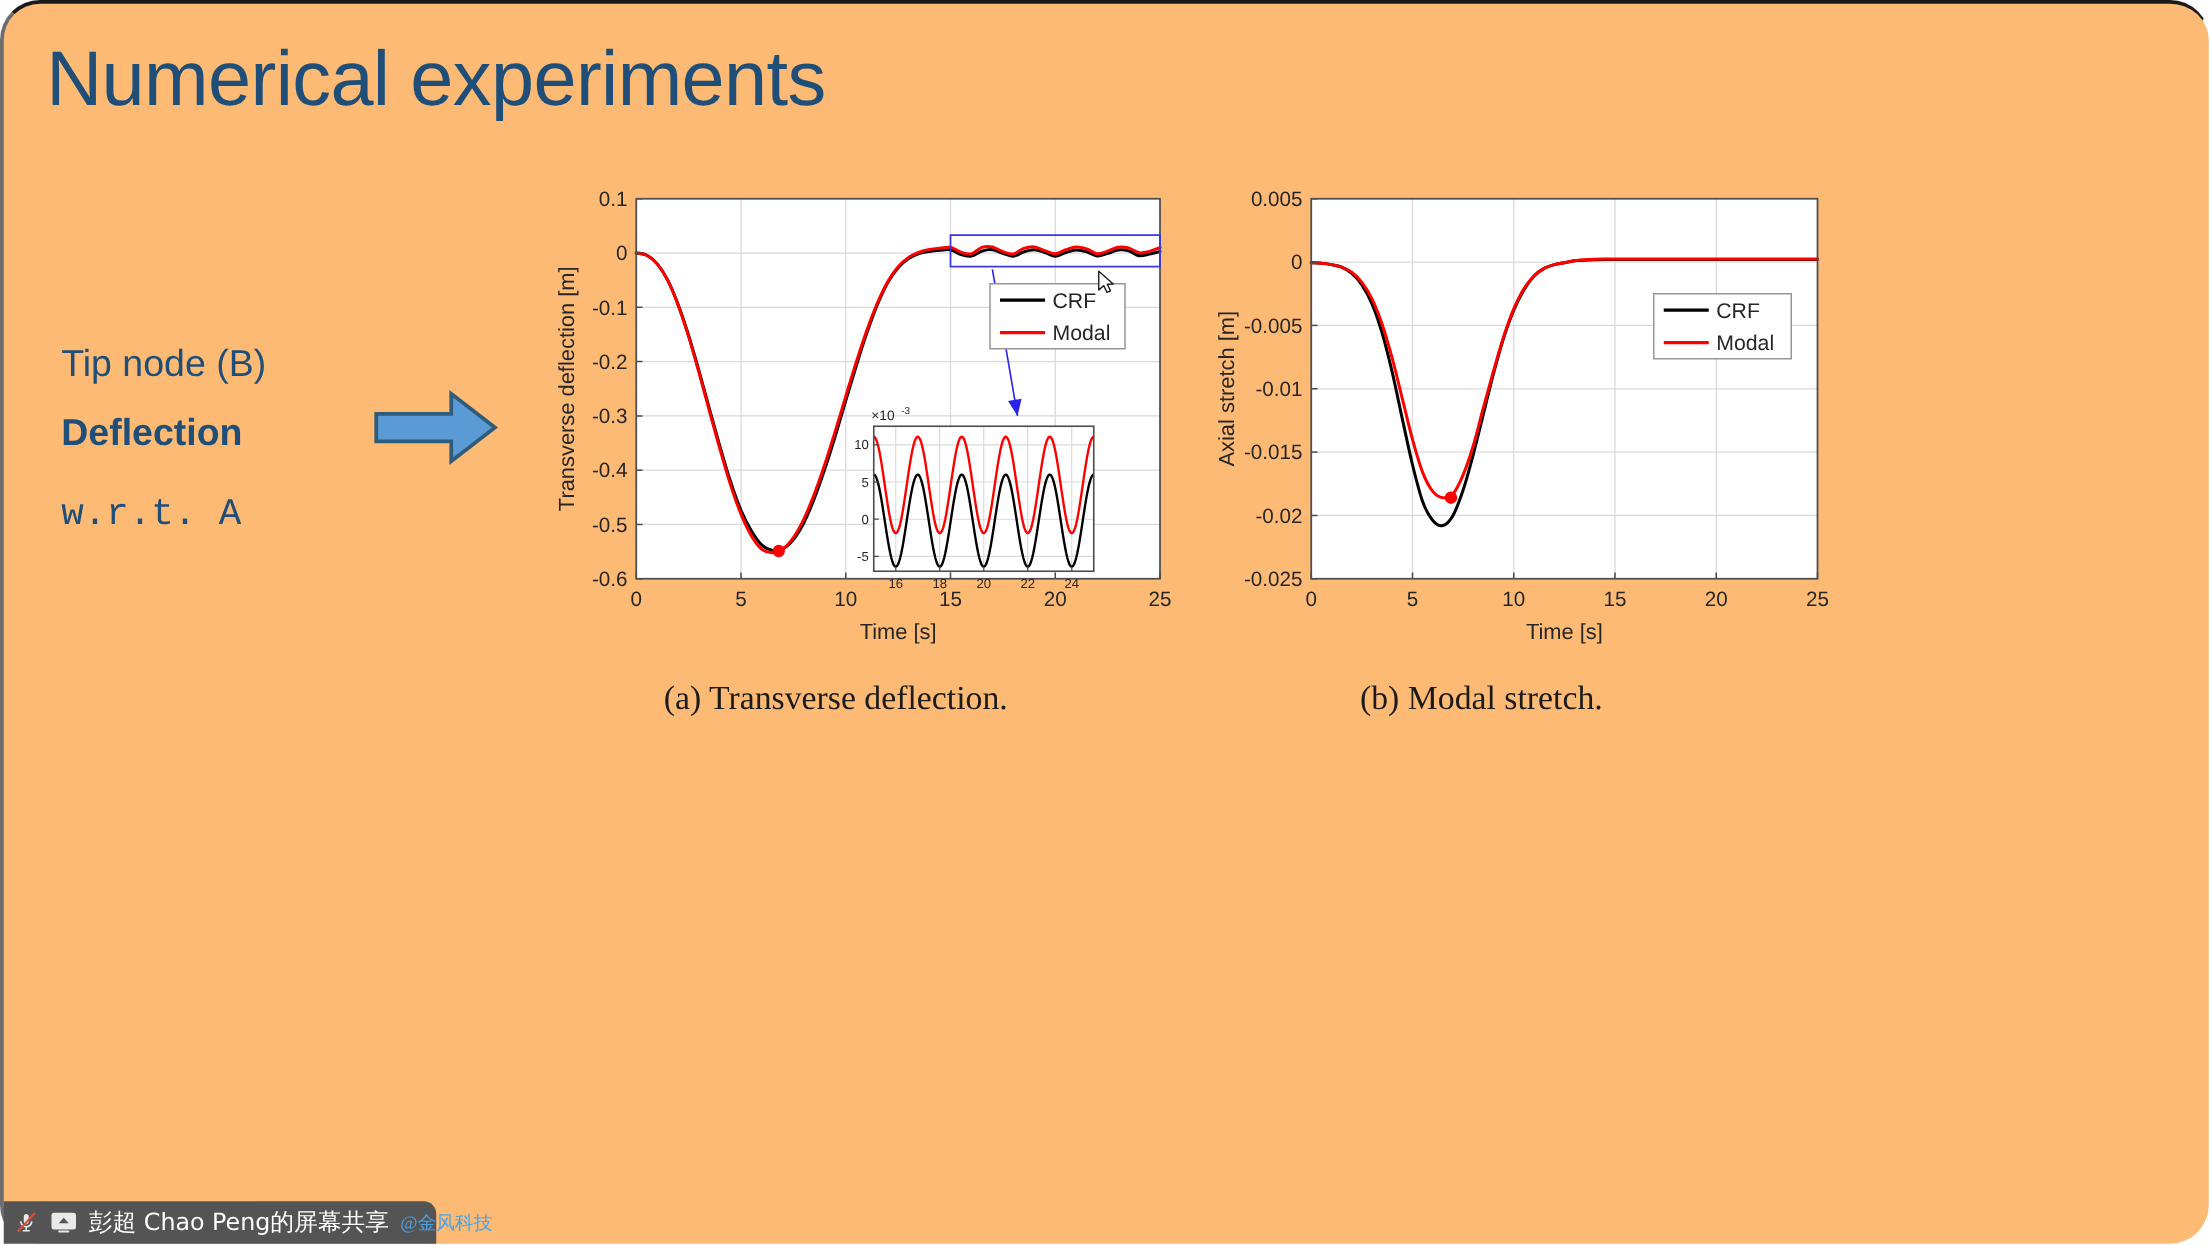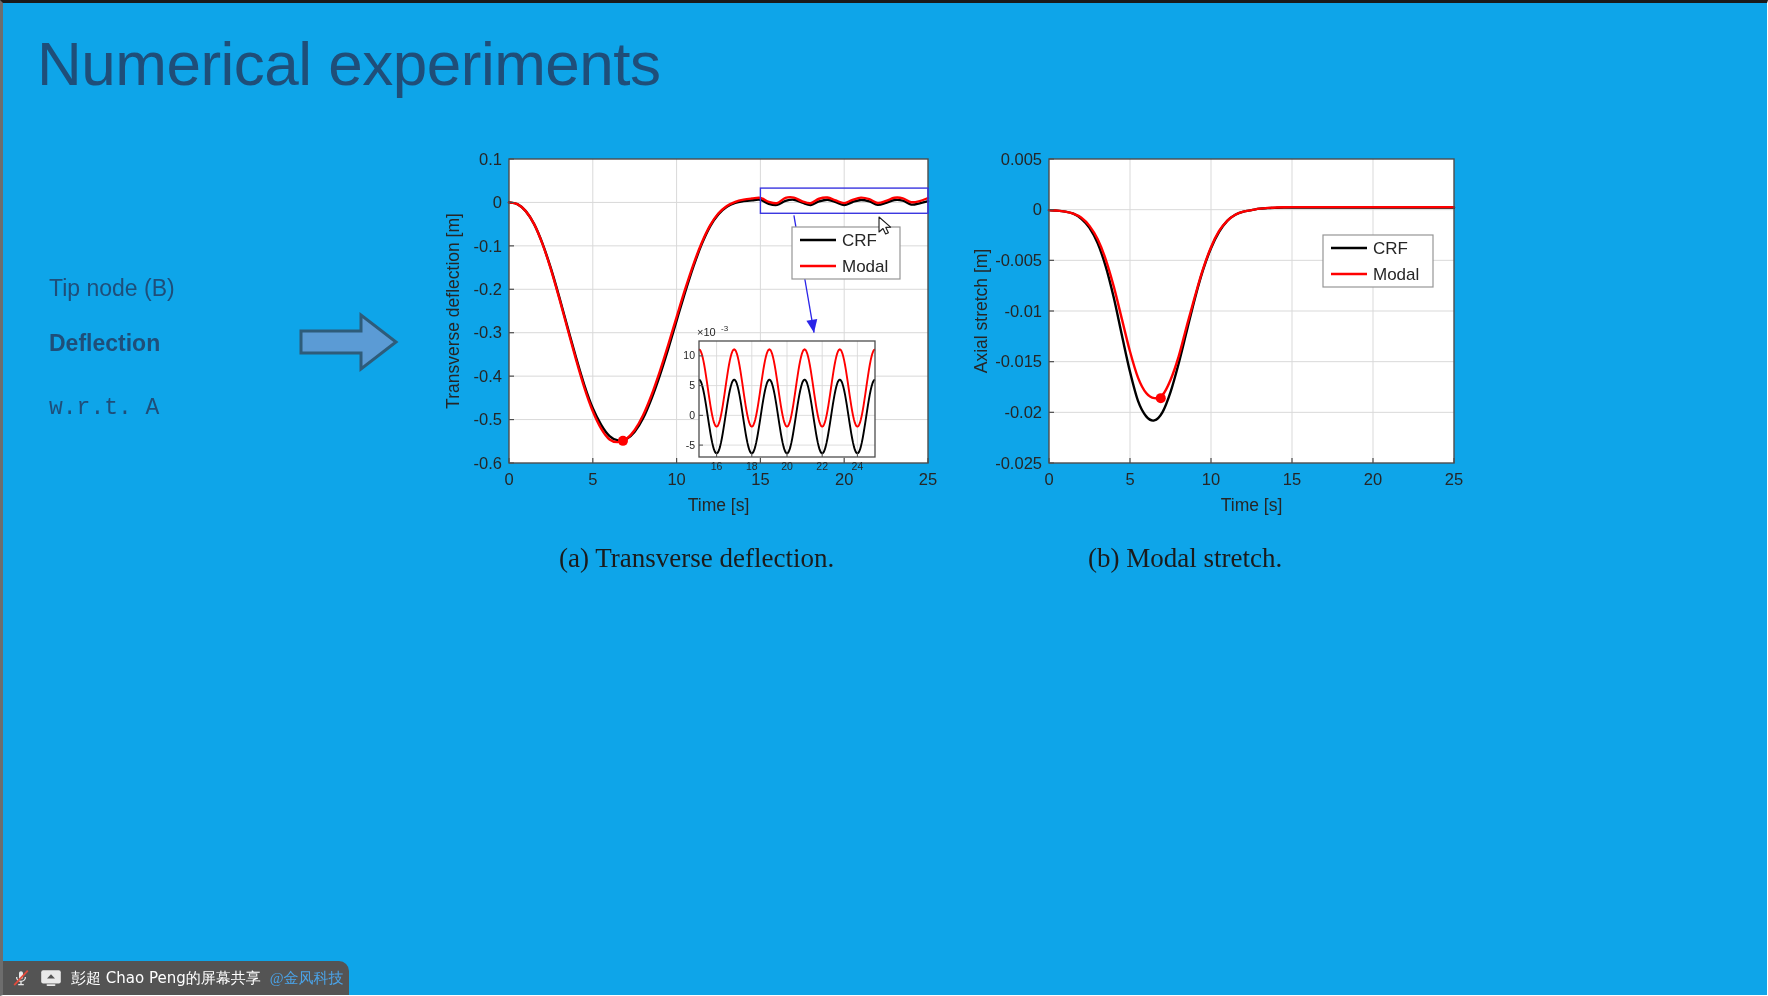--- a/index.html
+++ b/index.html
@@ -6,71 +6,72 @@
   html,body{margin:0;padding:0;}
   body{
     width:1768px;height:996px;
     background:#ffffff;
     font-family:"Liberation Sans", sans-serif;
     overflow:hidden;
     position:relative;
   }
   #slide{
     position:absolute; left:0; top:0; width:1768px; height:996px;
-    background:#0ea5e9;
+    background:#fdba74;
     box-sizing:border-box;
     border-top:3px solid #1a1a1a;
     border-left:3px solid #6d6d6d;
     border-right:1px solid #ffffff;
     border-bottom:1px solid #ffffff;
+    border-radius:32px;
   }
   .slide-title{
     position:absolute; left:34px; top:30px;
     font-size:62px; line-height:1.0;
     color:#1f4e79; font-weight:400;
     letter-spacing:-0.5px;
     white-space:nowrap;
   }
   .subhead{
     position:absolute; left:46px; top:145px;
     font-size:42px; color:#1f4e79; white-space:nowrap;
   }
   .bullet{
     position:absolute; left:46px;
-    font-size:23px; color:#1f4e79; white-space:nowrap;
+    font-size:30px; color:#1f4e79; white-space:nowrap;
   }
   .b1{top:272px;}
   .b2{top:327px;font-weight:bold;}
   .b3{top:392px;font-family:Liberation Mono, monospace;}
 
   .arrow-wrap{position:absolute; left:296px; top:306px; width:100px; height:66px;}
 
   .figure{position:absolute;}
   .fig-a{left:434px; top:140px; width:500px; height:400px;}
   .fig-b{left:960px; top:140px; width:500px; height:400px;}
   .caption{
     position:absolute; font-family:"Liberation Serif", serif;
     font-size:27px; color:#1b1b1b; white-space:nowrap;
   }
-  .cap-a{left:556px; top:540px;}
+  .cap-a{left:528px; top:540px;}
   .cap-b{left:1085px; top:540px;}
 
   
   #taskbar{
     position:absolute; left:0px; bottom:0px;
     height:34px; width:346px;
     background:#545454;
     border-top-right-radius:10px;
     display:flex; align-items:center;
     padding:0 10px 0 8px;
     box-sizing:border-box;
     gap:9px;
   }
   #taskbar .tb-text{
-    color:#ffffff; font-size:15px; white-space:nowrap;
+    color:#ffffff; font-size:19px; white-space:nowrap;
     font-family:"DejaVu Sans", sans-serif;
   }
   #taskbar .tb-accent{
     color:#4aa3e8; font-size:15px; white-space:nowrap;
     font-family:Liberation Serif, serif;
   }
   svg{display:block;}
   .mplot text{font-family:"Liberation Sans", sans-serif; fill:#262626;}
 </style>
 </head>

